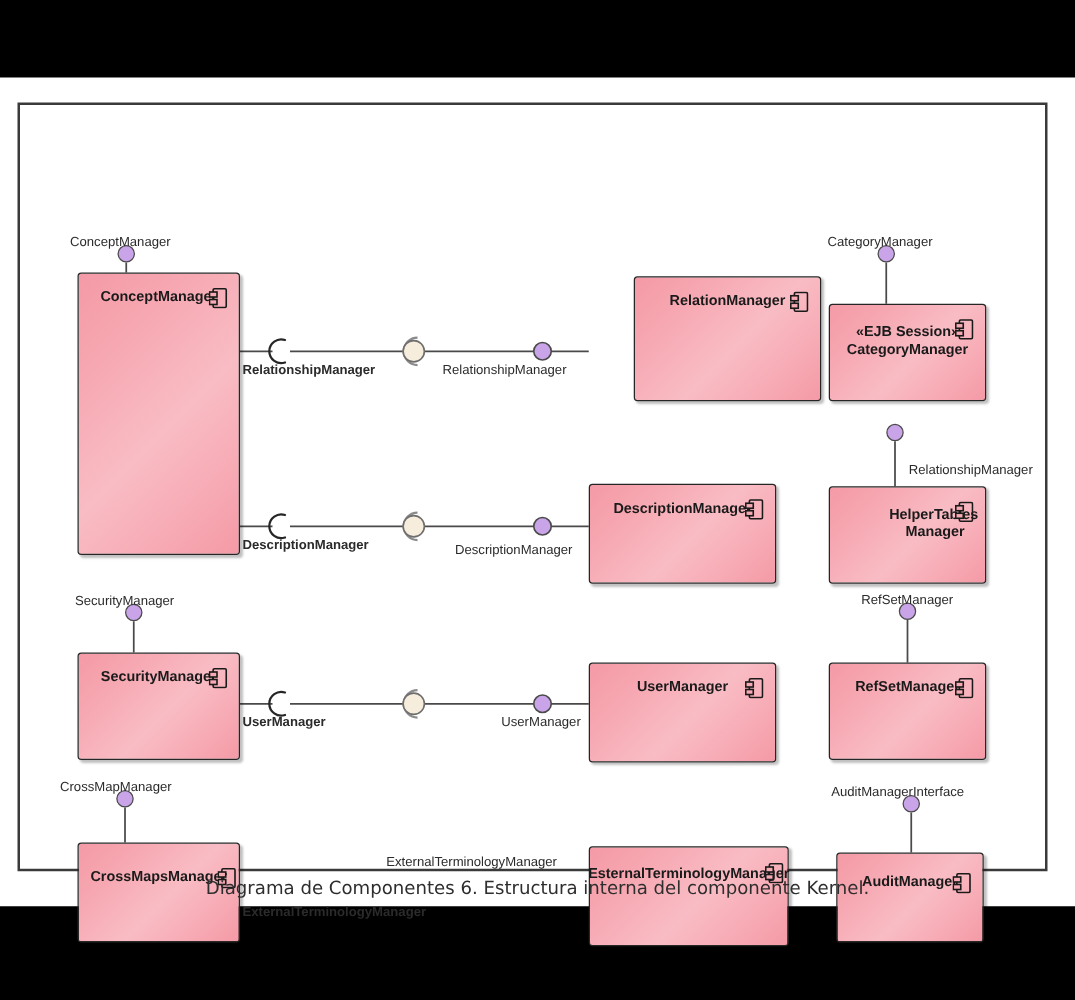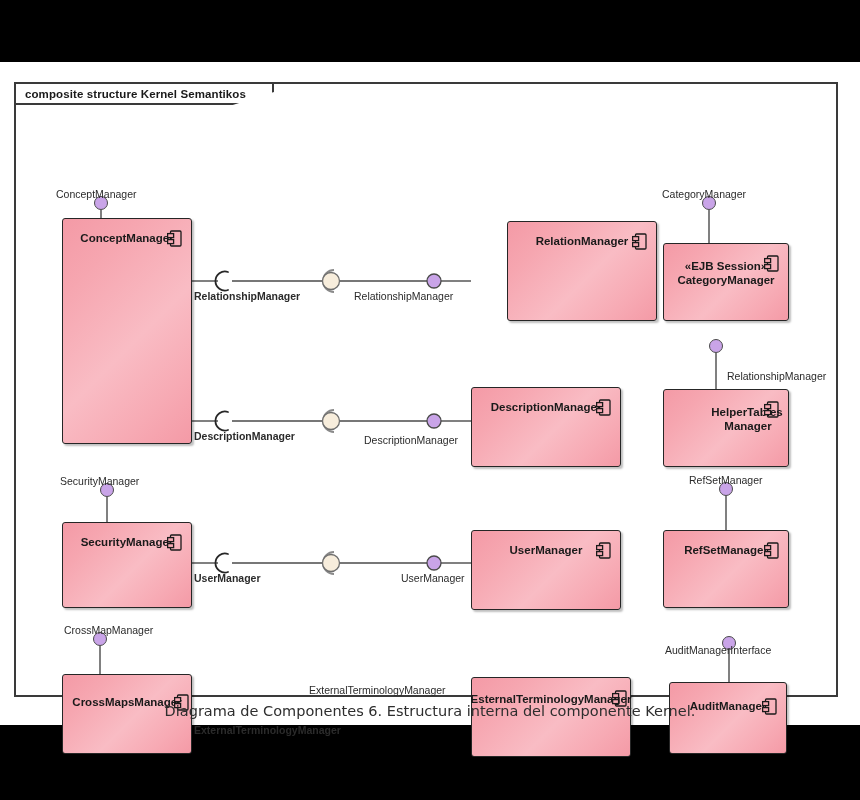--- a/index.html
+++ b/index.html
@@ -136,21 +136,20 @@
     font-family: "DejaVu Sans", sans-serif;
   }
 </style>
 </head>
 <body>
 
 <div id="page">
 
   <div id="frame">
 
-    <div id="frame-header">composite structure Kernel Semantikos</div>
 
     <svg id="wires" viewBox="0 0 824 615" width="824" height="615">
       <g stroke="#4a4a4a" stroke-width="1.4" fill="none">
 
         <line x1="85" y1="126" x2="85" y2="134"></line>
         <line x1="693" y1="126" x2="693" y2="159"></line>
         <line x1="700" y1="269" x2="700" y2="305"></line>
         <line x1="91" y1="413" x2="91" y2="438"></line>
         <line x1="710" y1="412" x2="710" y2="446"></line>
         <line x1="84" y1="562" x2="84" y2="590"></line>
@@ -320,24 +319,24 @@
     <div class="ball" style="left:693px; top:255px;"></div>
     <div class="port-label" style="left:711px; top:286px;">RelationshipManager</div>
 
     <div class="ball" style="left:84px; top:399px;"></div>
     <div class="port-label" style="left:44px; top:391px;">SecurityManager</div>
 
     <div class="ball" style="left:703px; top:398px;"></div>
     <div class="port-label" style="left:673px; top:390px;">RefSetManager</div>
 
     <div class="ball" style="left:77px; top:548px;"></div>
-    <div class="port-label" style="left:32px; top:540px;margin-left:16px;">CrossMapManager</div>
+    <div class="port-label" style="left:32px; top:540px;">CrossMapManager</div>
 
     <div class="ball" style="left:706px; top:552px;"></div>
-    <div class="port-label" style="left:649px; top:560px;">AuditManagerInterface</div>
+    <div class="port-label" style="left:649px; top:544px;">AuditManagerInterface</div>
 
     <div class="iface-label req" style="left:178px; top:206px;">RelationshipManager</div>
     <div class="iface-label" style="left:338px; top:206px;">RelationshipManager</div>
 
     <div class="iface-label req" style="left:178px; top:346px;">DescriptionManager</div>
     <div class="iface-label" style="left:348px; top:350px;">DescriptionManager</div>
 
     <div class="iface-label req" style="left:178px; top:488px;">UserManager</div>
     <div class="iface-label" style="left:385px; top:488px;">UserManager</div>
 

